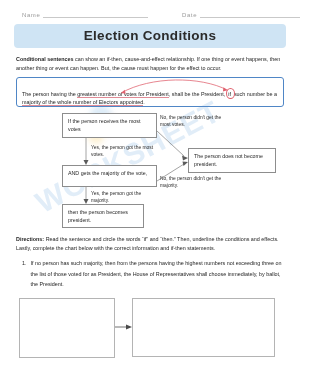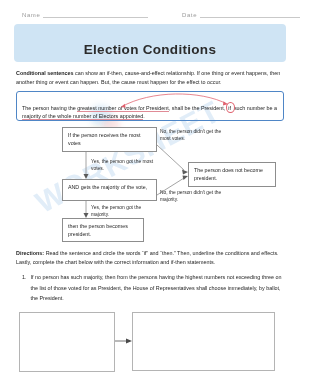--- a/index.html
+++ b/index.html
@@ -63,21 +63,21 @@
   }
   .nd-left .nd-line{width:105px;margin-left:3px;}
   .nd-right .nd-line{width:100px;margin-left:3px;}
 
   
   .title-banner{
     margin:6px 14px 0 14px;
     background:#cfe4f4;
     border-radius:4px;
     text-align:center;
-    padding:18px 0 5px 0;
+    padding:4px 0 5px 0;
   }
   .title-banner h1{
     margin:0;
     font-size:13.5px;
     font-weight:bold;
     letter-spacing:.3px;
     color:#2b2b2b;
   }
 
   

